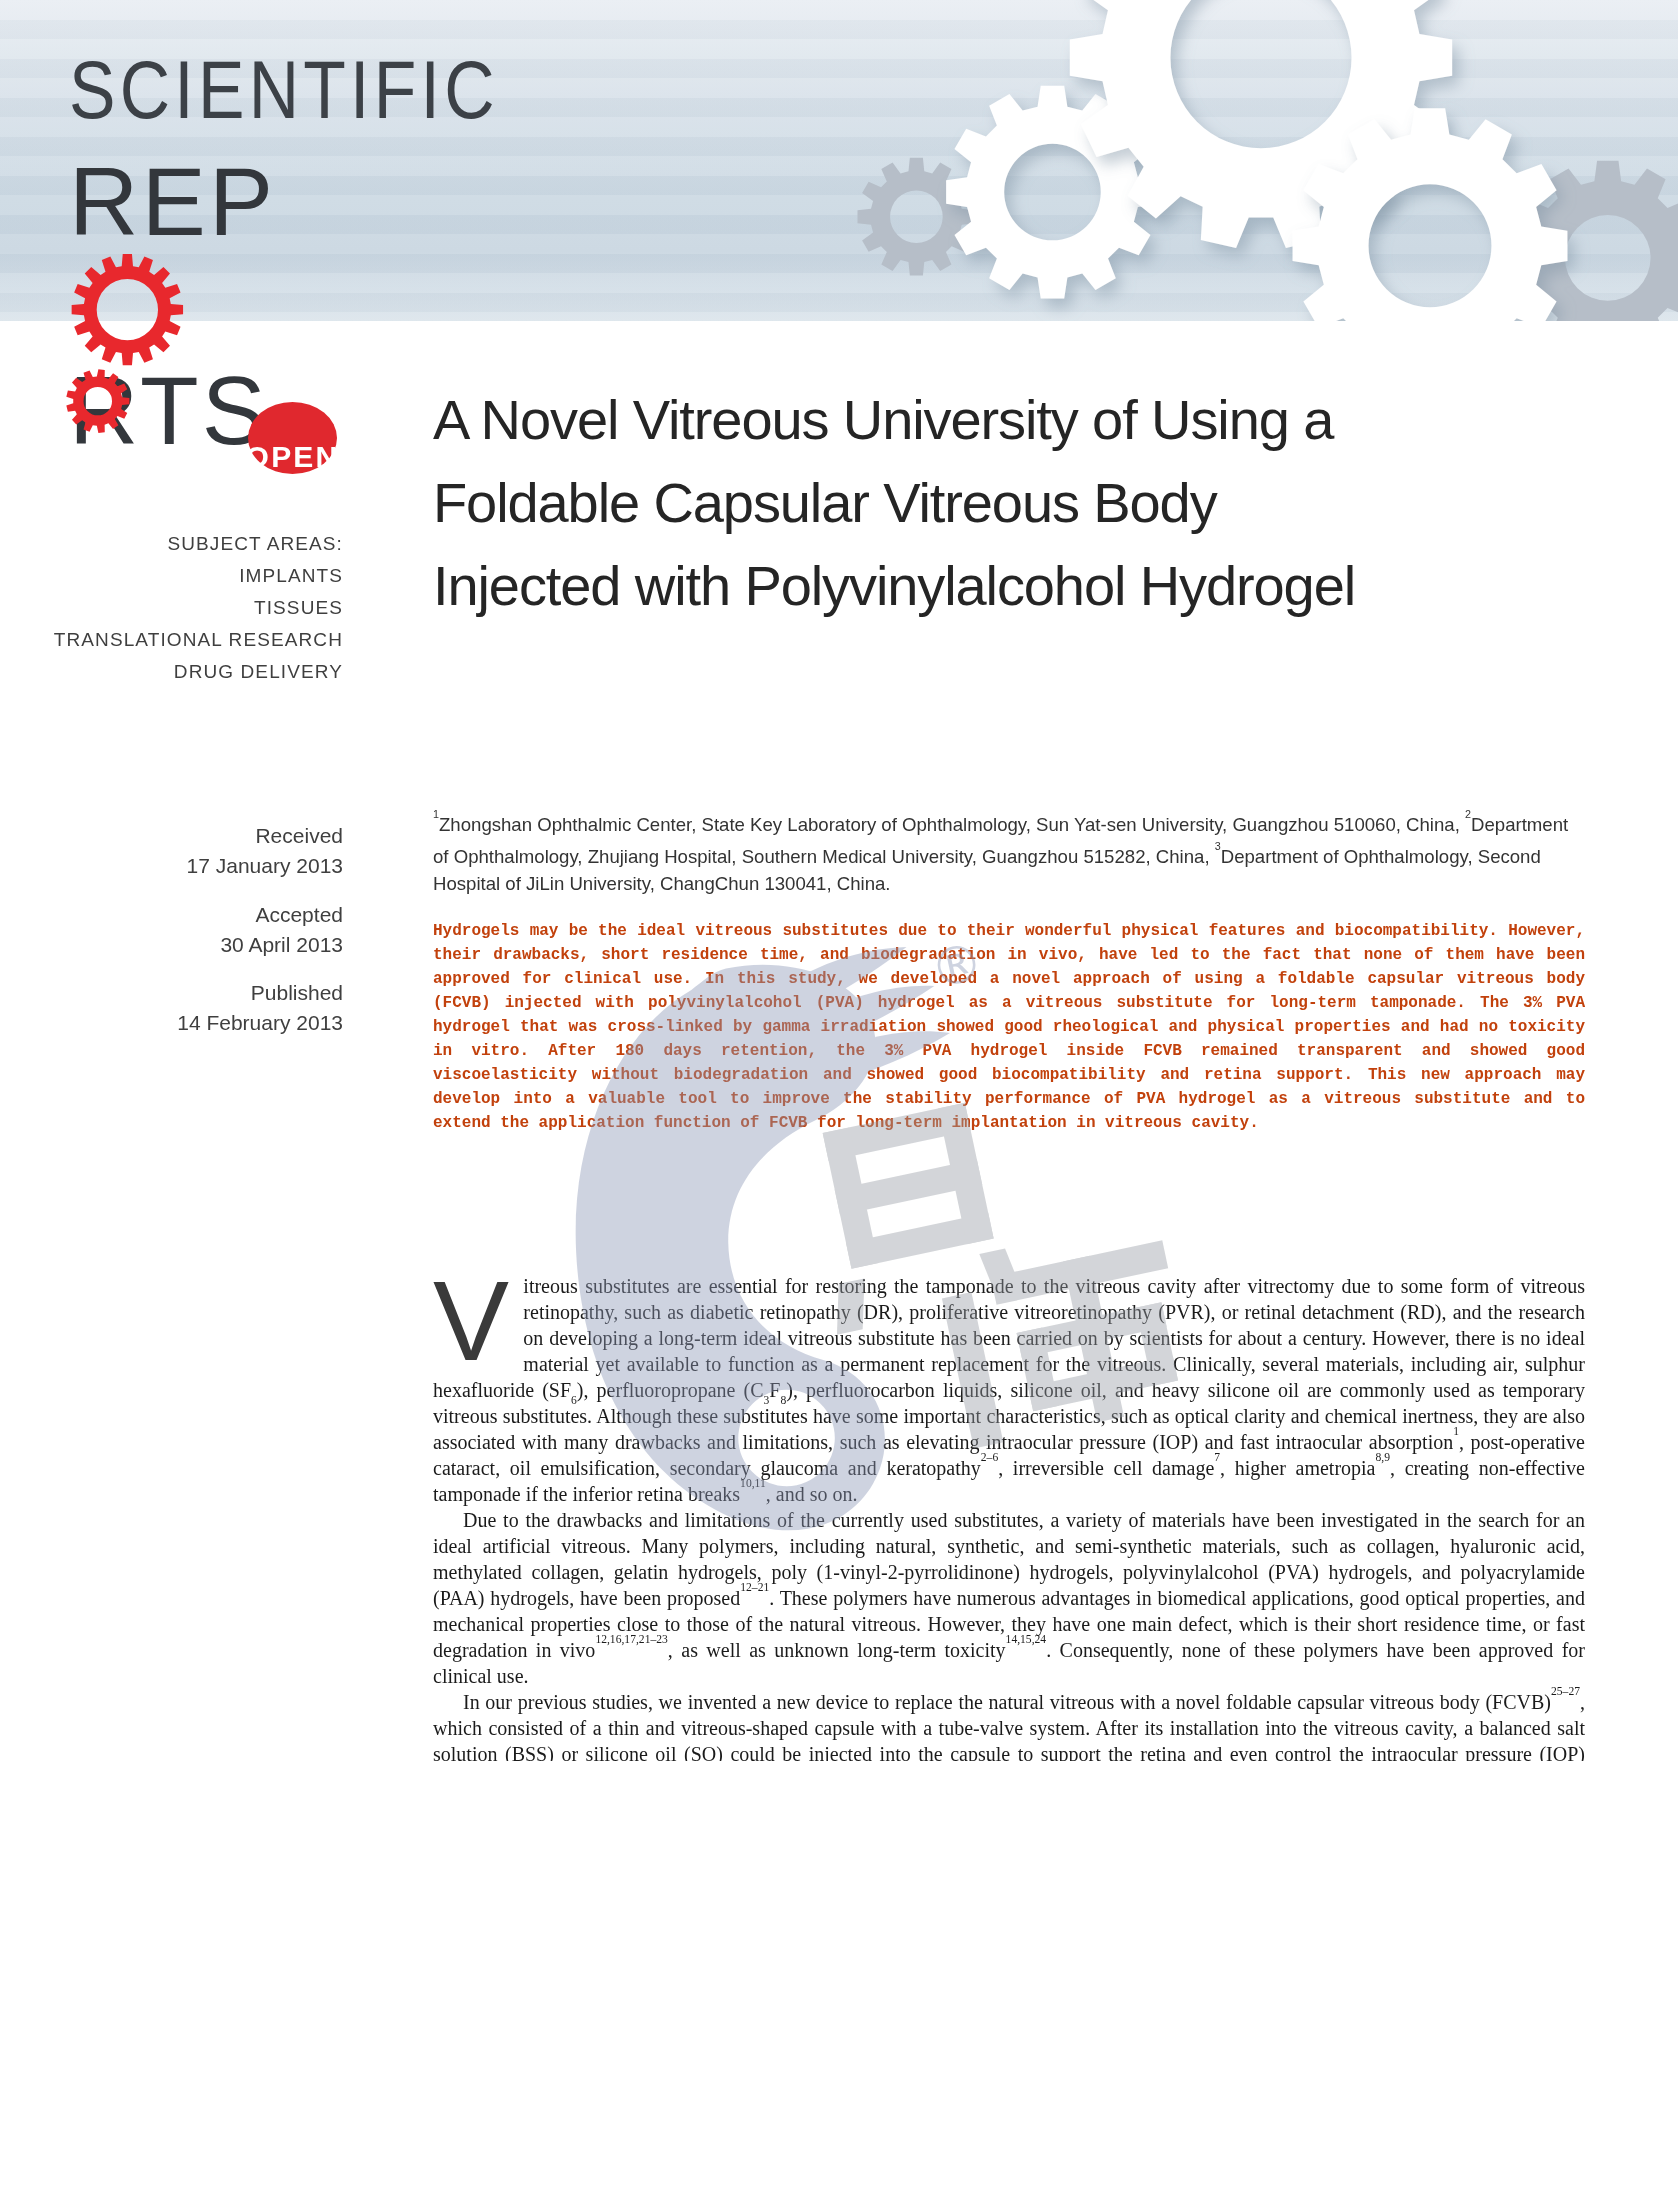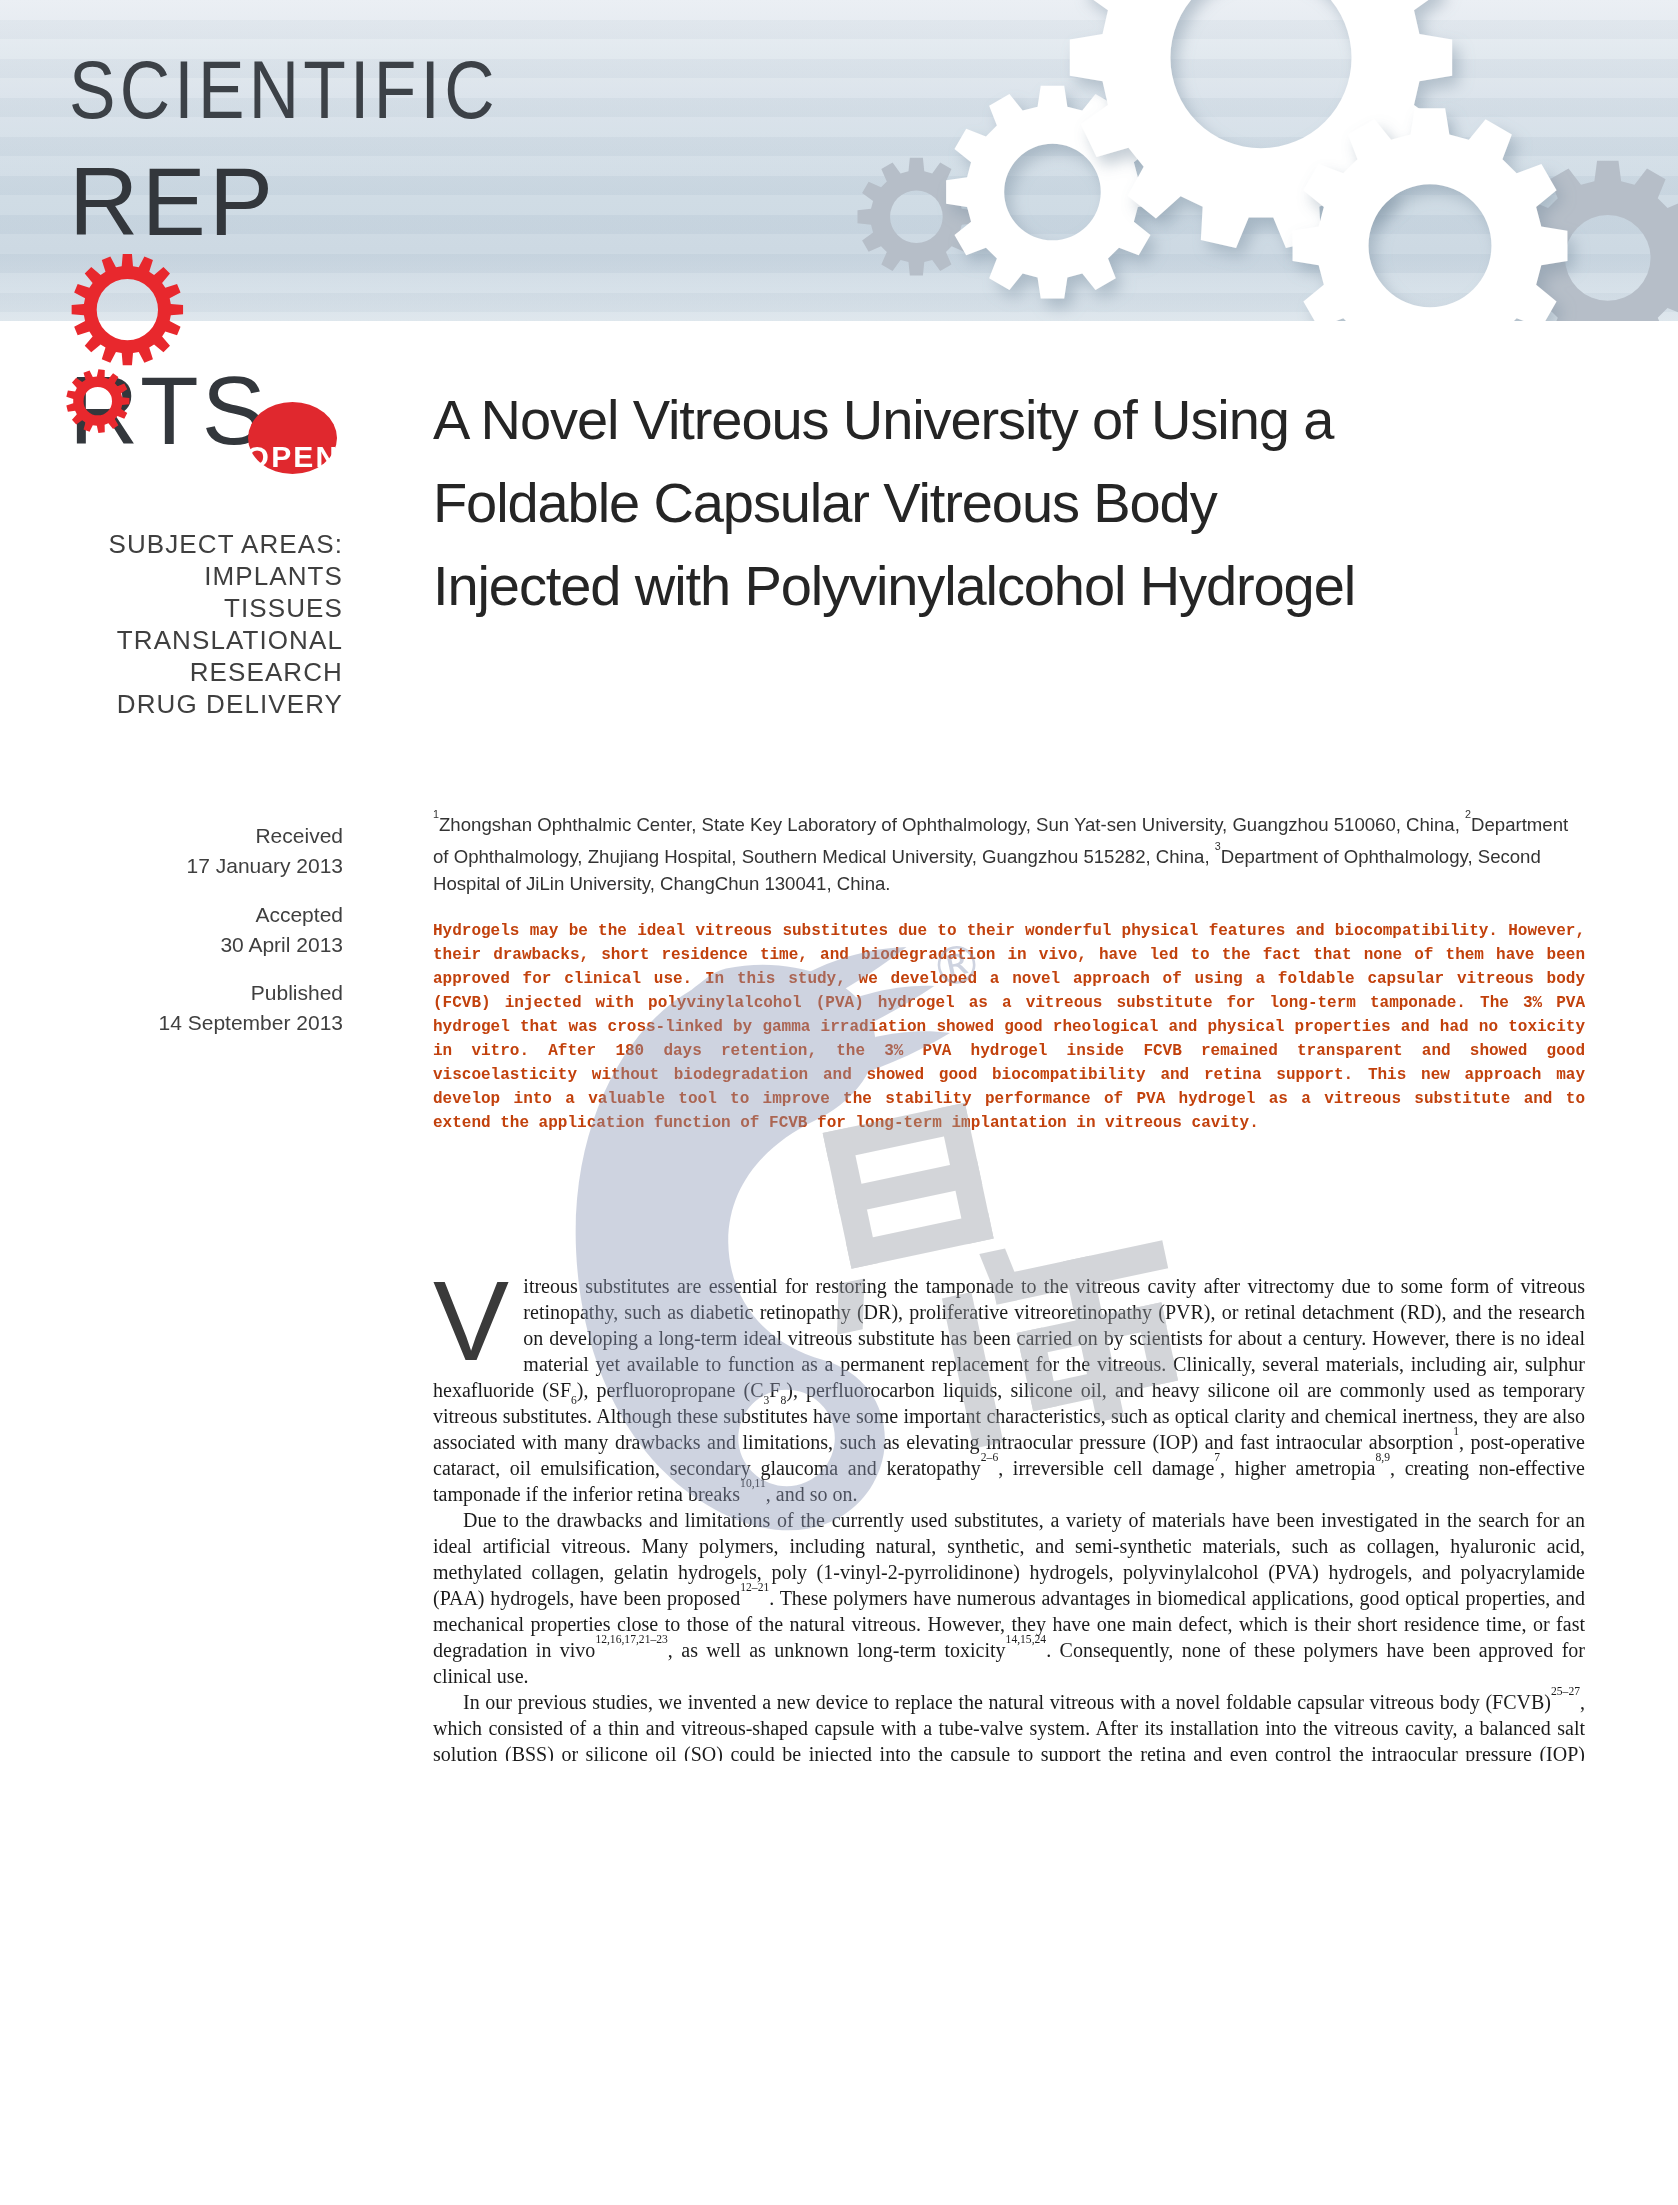--- a/index.html
+++ b/index.html
@@ -20,21 +20,21 @@
   .mast-line2 { display:flex; align-items:flex-start; margin-top:10px; font-size:96px; font-weight:500;
                 letter-spacing:3.3px; color:#33373c; white-space:nowrap;flex-direction:column; }
   .gear-slot { position:relative; width:112px; height:99px; }
   .logo-gear { position:absolute; left:-3.3px; top:-12px; overflow:visible; }
 
   
   .side { position:absolute; left:44px; width:299px; text-align:right; color:#3f3f3f; }
   .badge { position:absolute; left:248px; top:402px; width:89px; height:72px; border-radius:50%;
            display:flex; align-items:flex-end; justify-content:center;
            color:#ffffff; font-size:30px; font-weight:bold; letter-spacing:2.2px; }
-  .subjects { top:528px; font-size:26px; line-height:32px; letter-spacing:1.1px; }
+  .subjects { top:528px; font-size:19px; line-height:32px; letter-spacing:1.1px; }
   .dates { top:821px; font-size:21px; line-height:30px; }
   .dates .gap { height:18.6px; }
   .corr { top:1119px; font-size:21px; line-height:36px; }
 
   
   .main { position:absolute; left:433px; width:1152px; color:#1a1a1a; }
   .title { top:378px; font-size:56px; line-height:83px; font-weight:300; letter-spacing:-1.1px; color:#252525; }
   .authors { top:690px; font-size:25px; line-height:36px; font-weight:300; color:#2d2d2d; }
   .affils  { top:807px; font-size:18.6px; line-height:27.4px; font-weight:300; color:#333333; }
   .authors sup, .affils sup { font-size:58%; position:relative; top:-0.55em; }
@@ -111,21 +111,21 @@
   </div>
 
   <div class="side dates z-text">
     <div>Received</div>
     <div>17 January 2013</div>
     <div class="gap"></div>
     <div>Accepted</div>
     <div>30 April 2013</div>
     <div class="gap"></div>
     <div>Published</div>
-    <div>14 September 2013</div>
+    <div>14 February 2013</div>
   </div>
 
 
   <div class="main title z-text">
     <div>A Novel Vitreous University of Using a</div>
     <div>Foldable Capsular Vitreous Body</div>
     <div>Injected with Polyvinylalcohol Hydrogel</div>
   </div>
 
 

